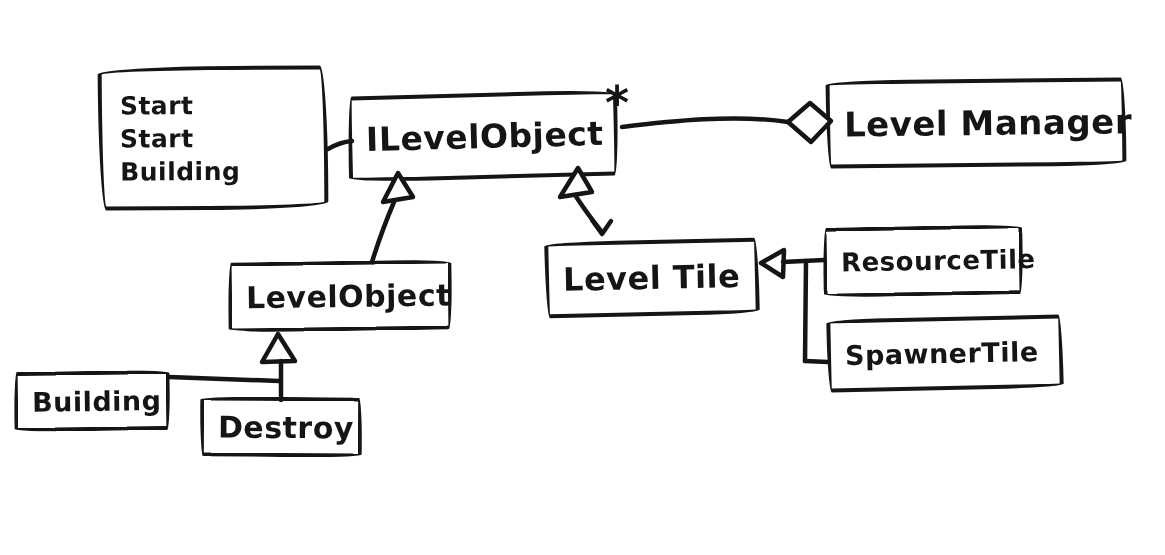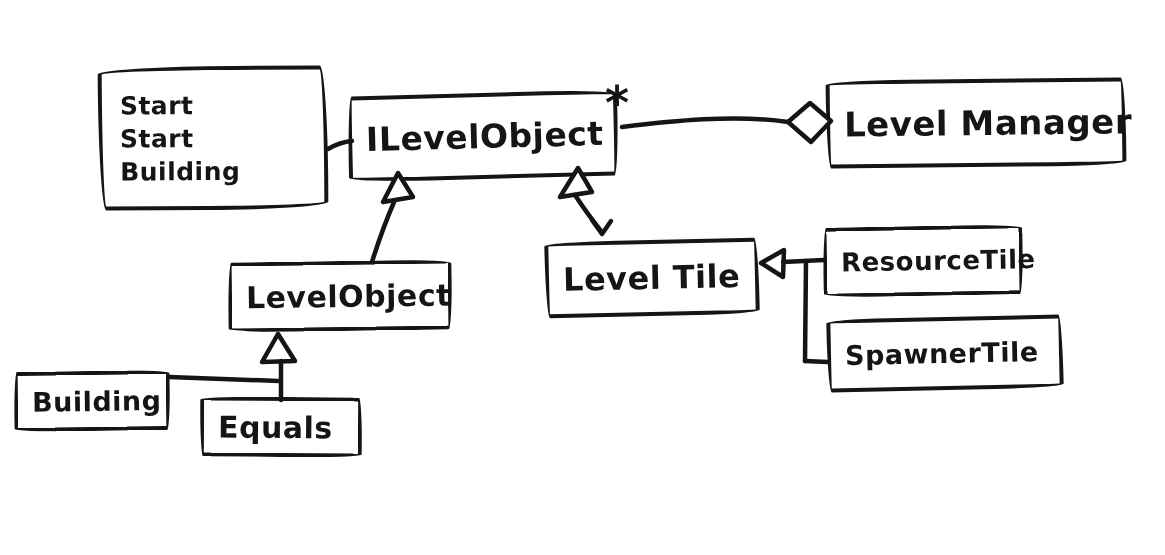--- a/index.html
+++ b/index.html
@@ -100,21 +100,21 @@
 
   <div class="node r3" style="left:827px; top:317px; width:236px; height:73px; font-size:27px; transform:rotate(-1.2deg);">
     <span class="label">SpawnerTile</span>
   </div>
 
   <div class="node r2" style="left:14px; top:371px; width:156px; height:60px; font-size:27px; transform:rotate(-0.8deg);">
     <span class="label">Building</span>
   </div>
 
   <div class="node r1" style="left:200px; top:397px; width:162px; height:60px; font-size:30px; transform:rotate(0.4deg);">
-    <span class="label">Equals</span>
+    <span class="label">Destroy</span>
   </div>
 
   <svg class="wires" viewBox="0 0 1165 555" fill="none" stroke="#151515" stroke-width="4.5" stroke-linecap="round" stroke-linejoin="round">
 
     <path d="M 328 149 Q 340 142 352 141"></path>
 
     <path d="M 622 127 C 670 121 735 114 788 122"></path>
     <path fill="#ffffff" d="M 788 122 L 810 103 L 831 121 L 811 142 Z"></path>
 
     <path d="M 372 262 Q 382 230 394 202"></path>

